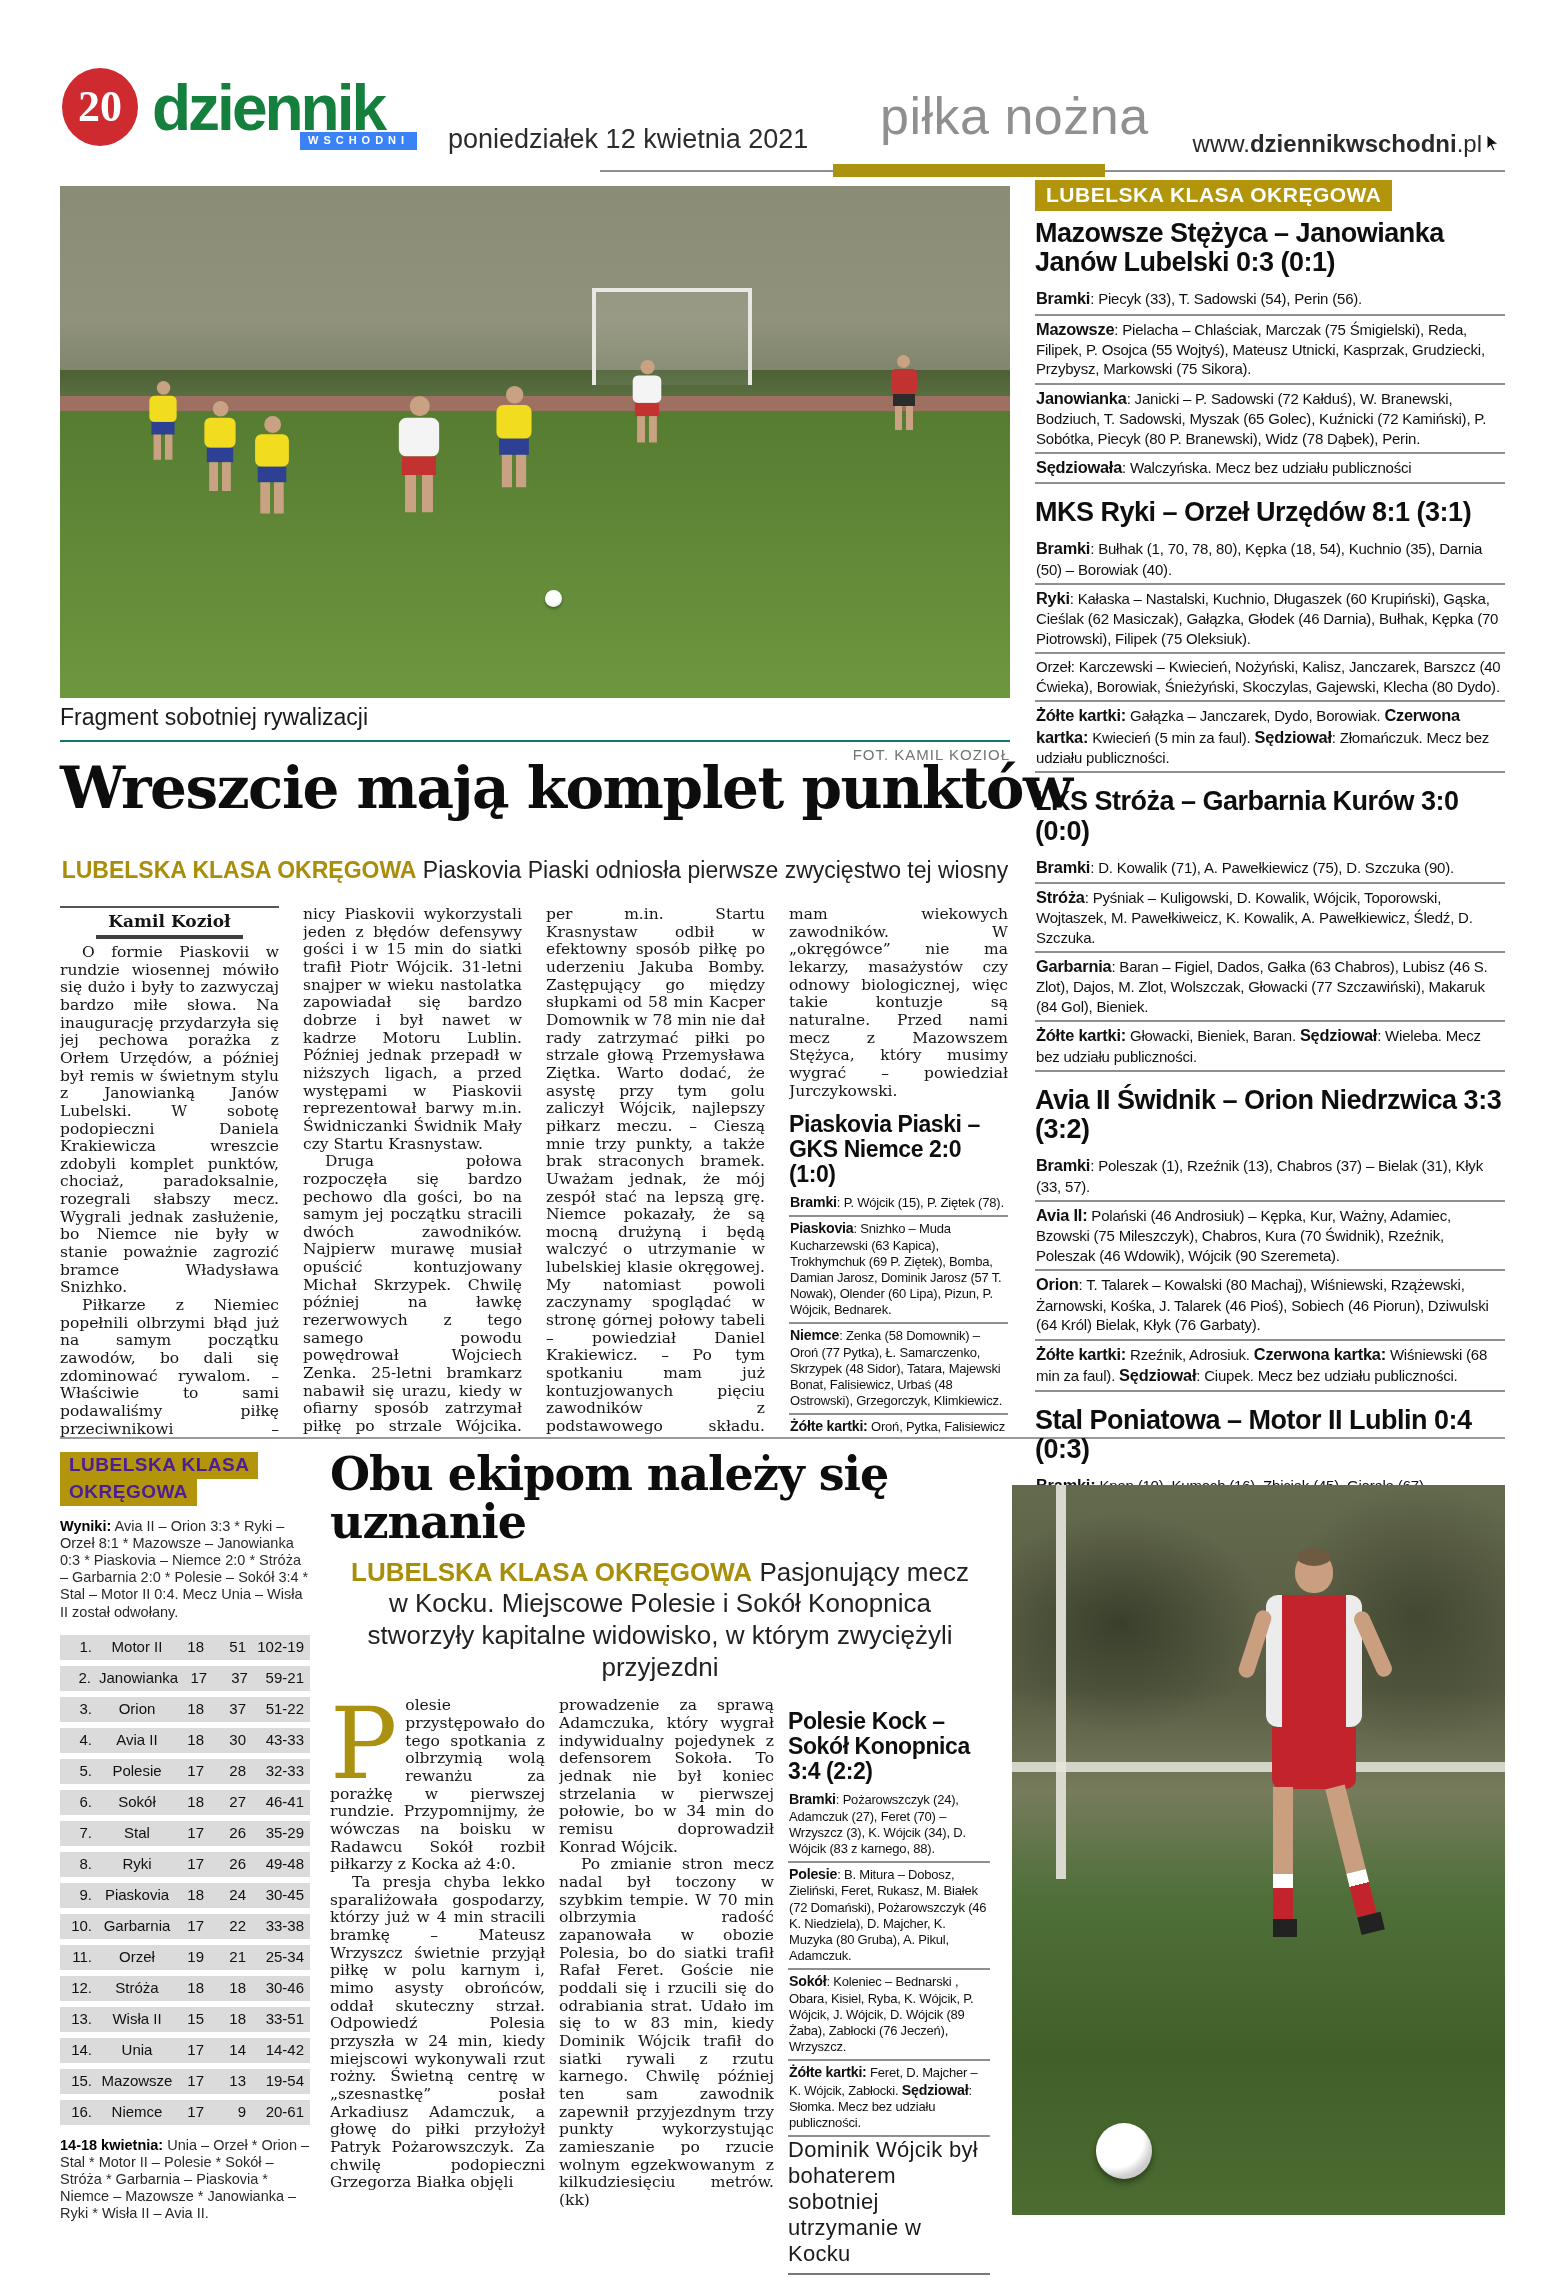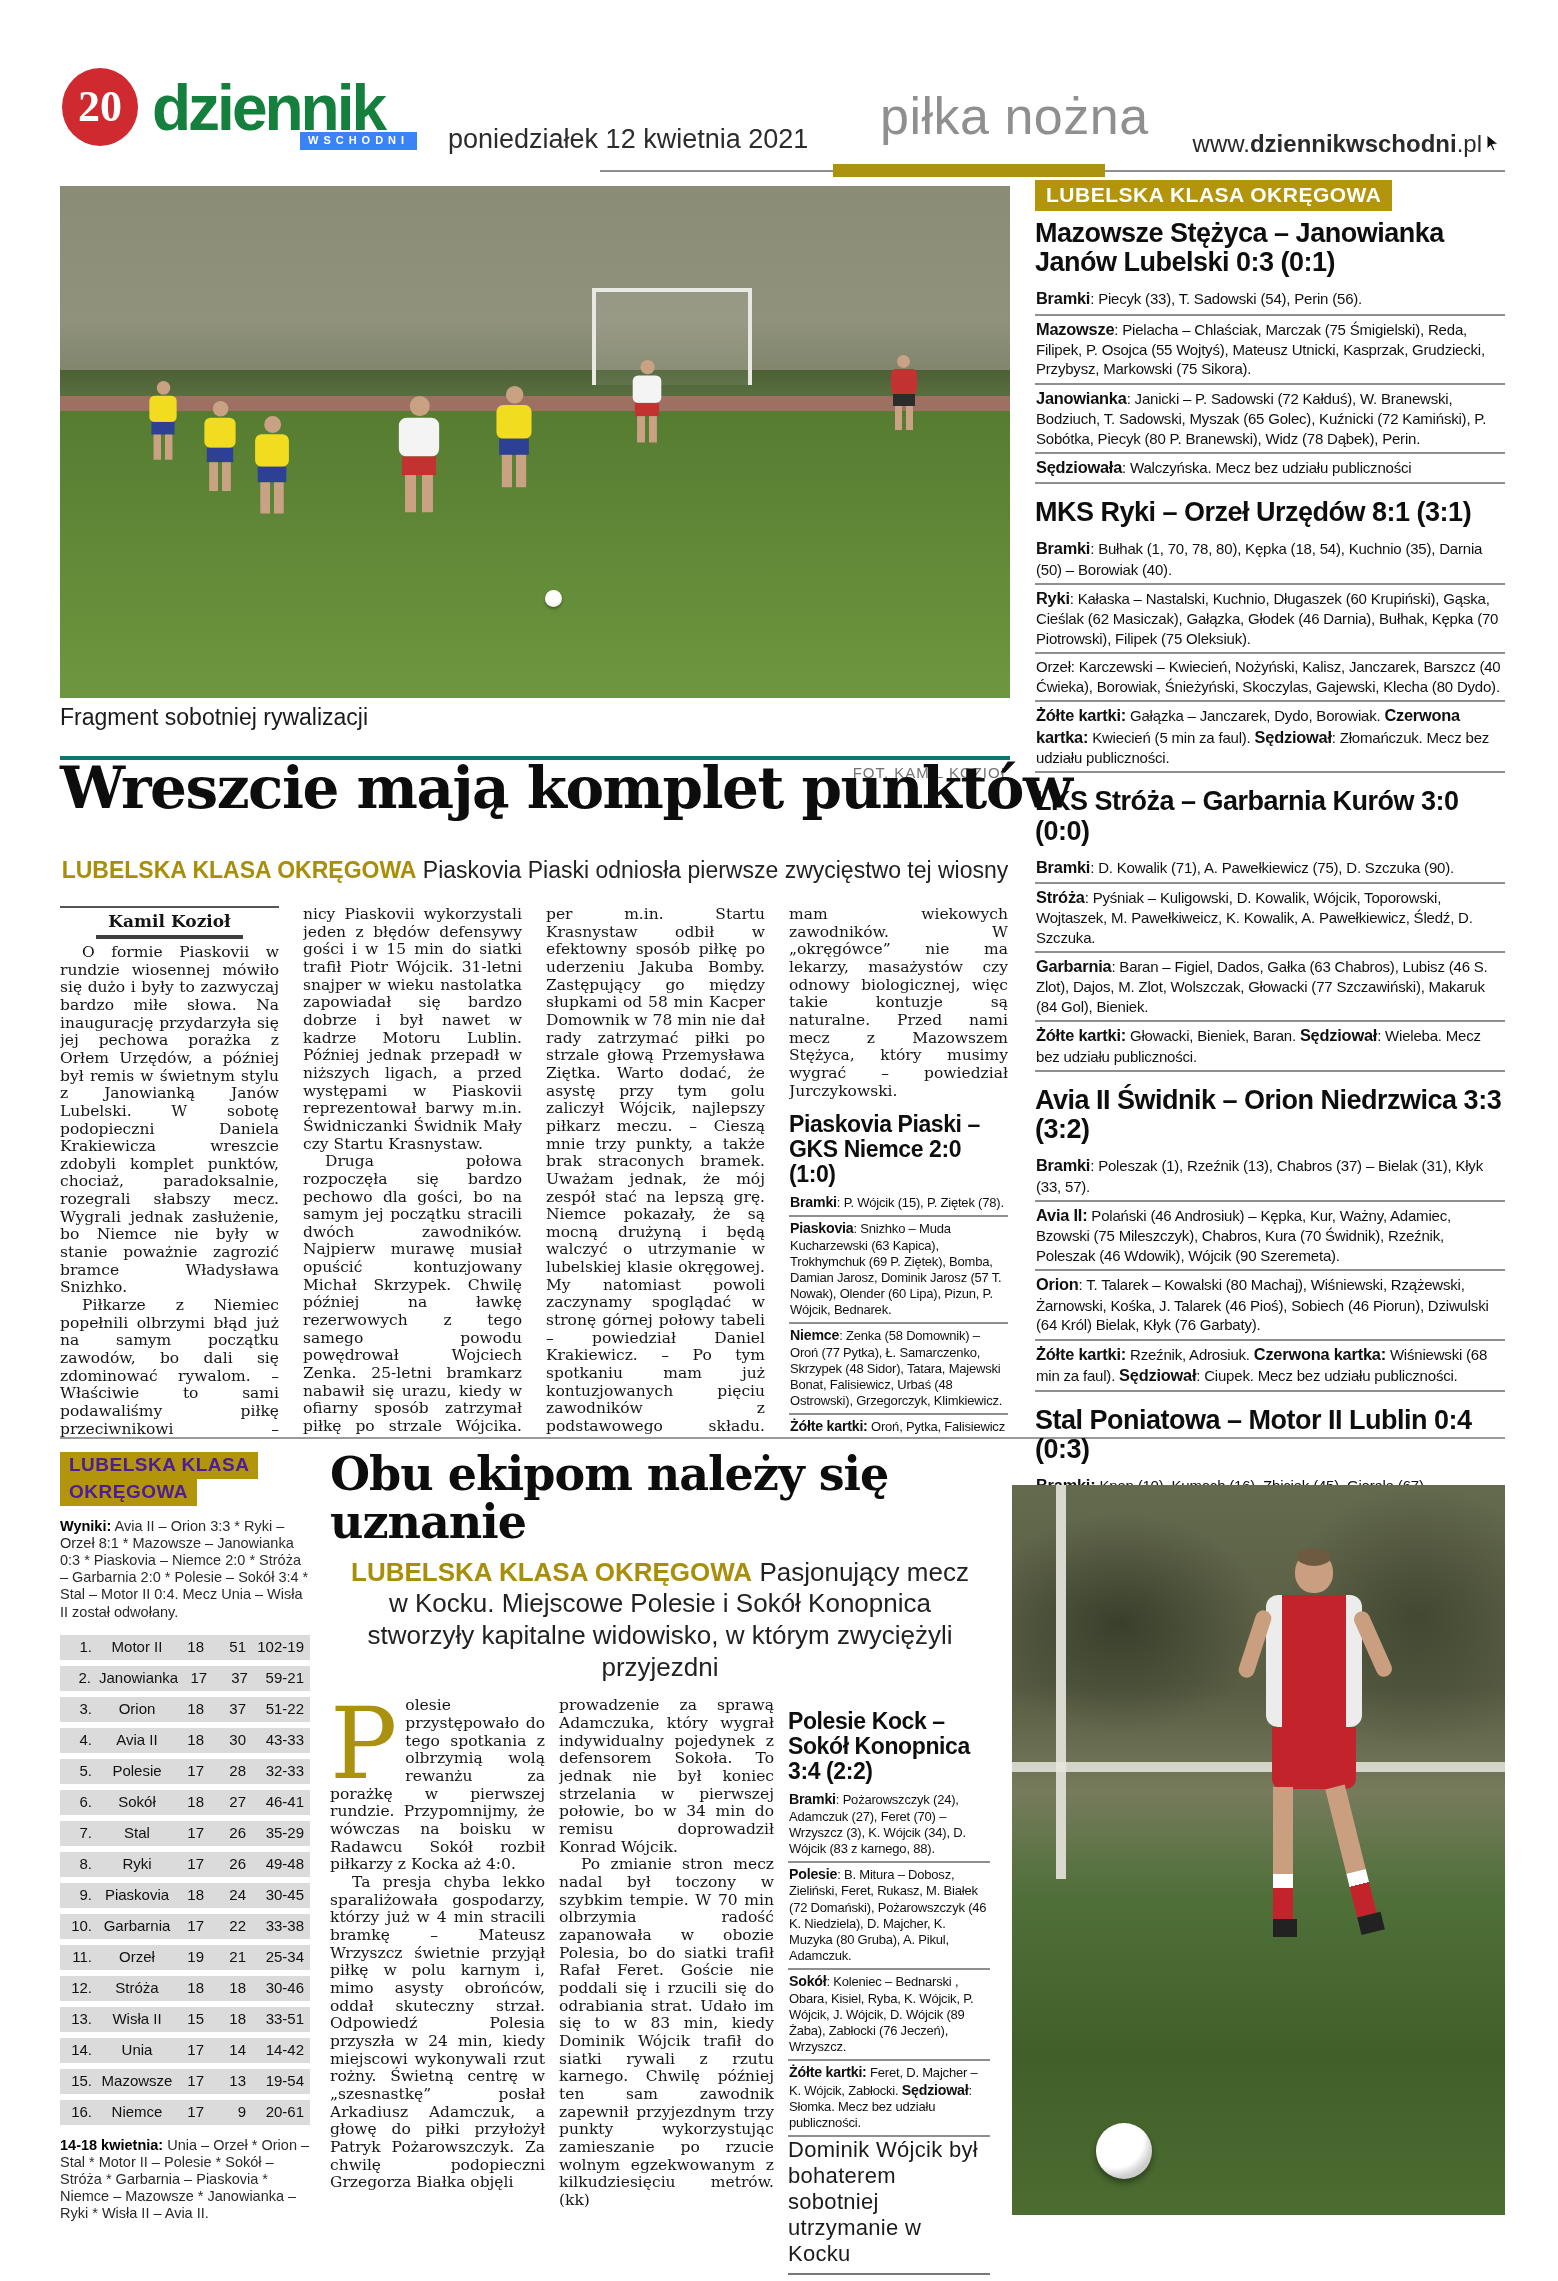--- a/index.html
+++ b/index.html
@@ -36,21 +36,21 @@
   .player{position:absolute;width:34px;transform-origin:top center;}
   .player .head{width:13px;height:13px;border-radius:50%;background:#c9a183;margin:0 auto;}
   .player .shirt{width:26px;height:25px;background:var(--shirt);margin:1px auto 0;border-radius:5px;}
   .player .shorts{width:22px;height:12px;background:var(--shorts);margin:0 auto;}
   .player .legs{width:18px;height:24px;margin:0 auto;
     background:linear-gradient(90deg,#c9a183 0 40%,rgba(0,0,0,0) 40% 60%,#c9a183 60%);}
   .tp-ball{position:absolute;left:51%;top:79%;width:17px;height:17px;border-radius:50%;
     background:radial-gradient(circle at 35% 30%,#ffffff 0 55%,#d8d8d8);box-shadow:0 2px 3px rgba(0,0,0,.35);}
   
   .top-caption{position:absolute;left:60px;top:704px;width:950px;}
-  .cap-text{font:23px/1.2 "Liberation Sans",sans-serif;color:#1a1a1a;padding-bottom:24px;border-bottom:4px solid #0f766e;}
+  .cap-text{font:23px/1.2 "Liberation Sans",sans-serif;color:#1a1a1a;padding-bottom:8px;border-bottom:2px solid #0f766e;}
   .cap-credit{font:15px/1.4 "Liberation Sans",sans-serif;color:#737373;text-align:right;letter-spacing:1px;margin-top:2px;}
   
   .main-headline{position:absolute;left:60px;top:758px;width:952px;font:bold 58px/1.05 "DejaVu Serif",serif;
     color:#0d0d0d;letter-spacing:-1.5px;white-space:nowrap;}
   .main-subhead{position:absolute;left:60px;top:856px;width:950px;text-align:center;
     font:23px/1.3 "Liberation Sans",sans-serif;color:#222;}
   .kicker{color:#a88e0a;font-weight:bold;}
   .article{position:absolute;left:60px;top:906px;width:950px;height:532px;display:flex;gap:24px;overflow:hidden;}
   .article .col{width:219px;flex:0 0 219px;overflow:hidden;}
   .bodytext p{font:15.5px/1.14 "DejaVu Serif",serif;text-align:justify;margin:0;text-indent:22px;color:#151515;}

